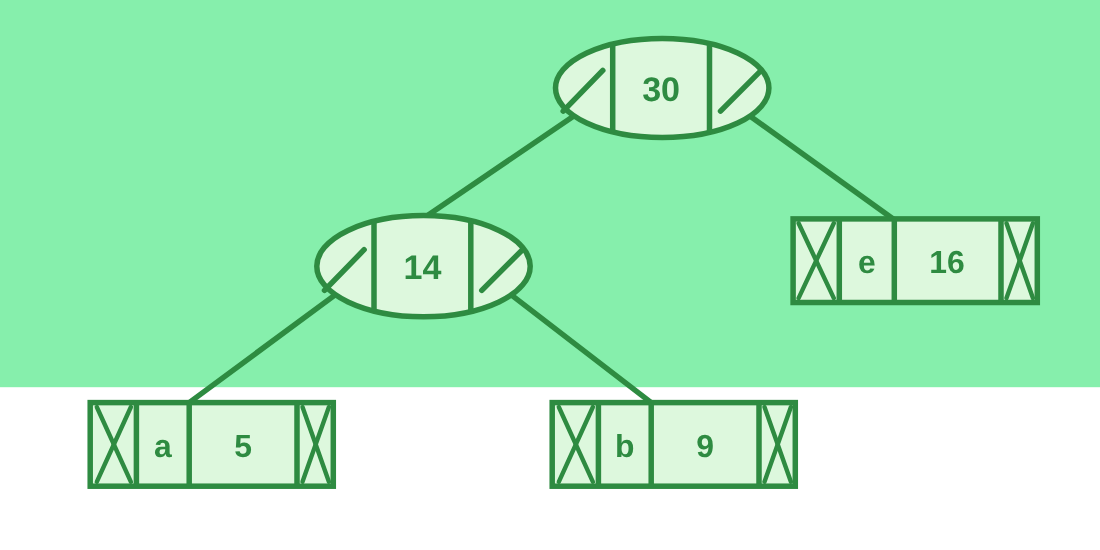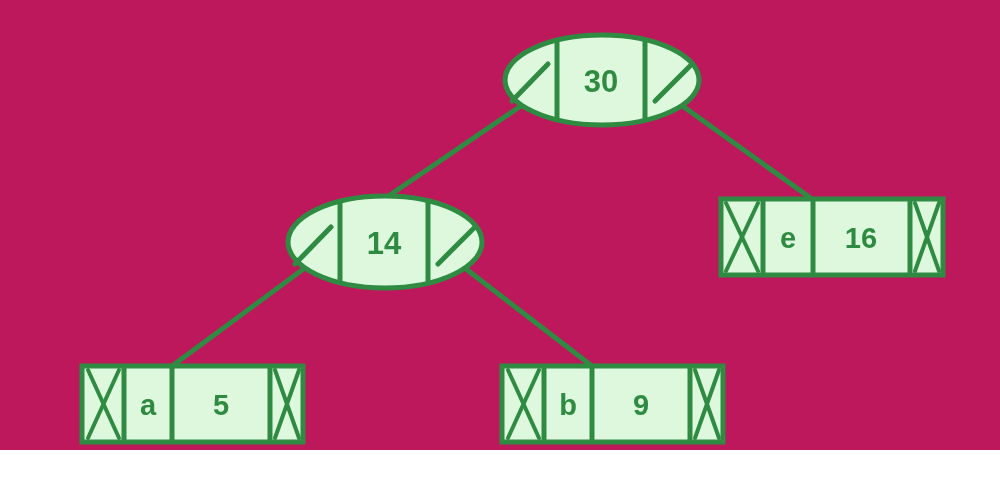--- a/index.html
+++ b/index.html
@@ -10,22 +10,22 @@
   }
   body {
     width: 1000px;
     height: 500px;
     font-family: "Liberation Sans", sans-serif;
     overflow: hidden;
   }
   #diagram-root {
     position: relative;
     width: 1000px;
-    height: 450px;
-    background: #be185d;
+    height: 352px;
+    background: #86efac;
   }
   #tree-svg {
     position: absolute;
     top: 0;
     left: 0;
     width: 1000px;
     height: 500px;
     display: block;
   }
   .node-label {

